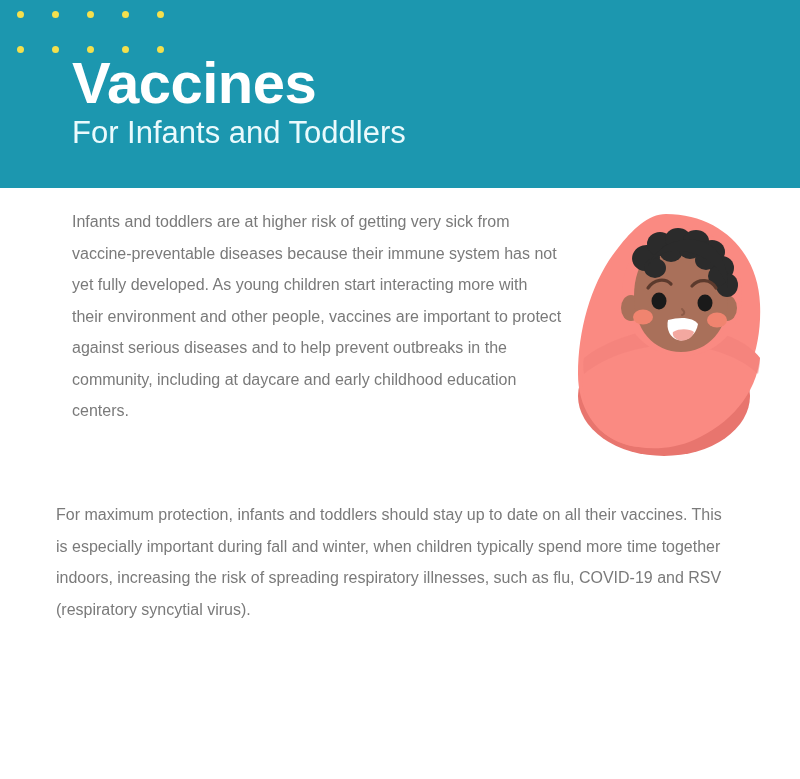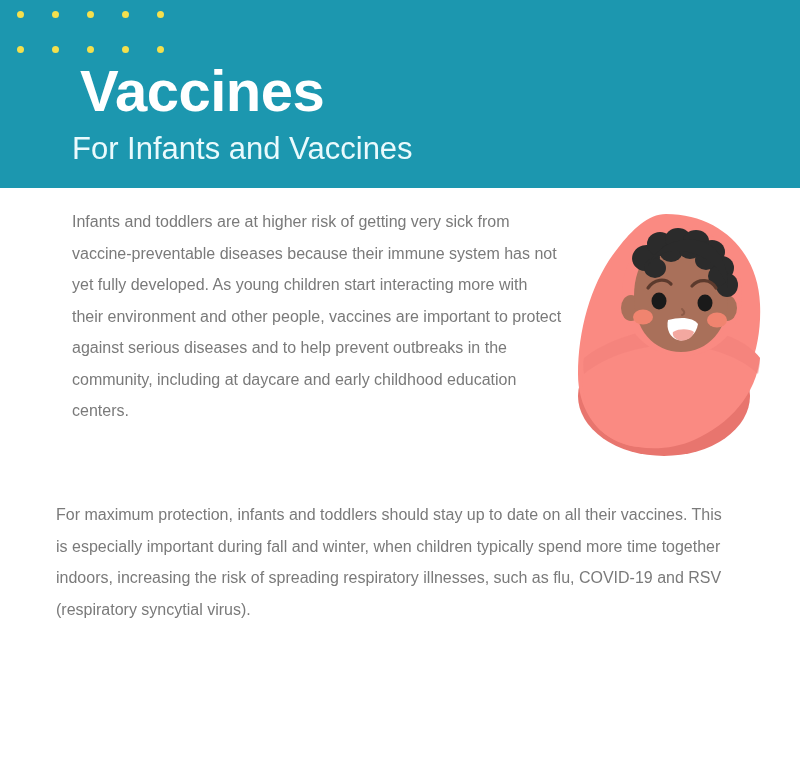--- a/index.html
+++ b/index.html
@@ -46,21 +46,21 @@
     left: 72px;
     top: 52px;
     width: 700px;
   }
   #page-title {
     font-size: 58px;
     font-weight: bold;
     color: #ffffff;
     line-height: 62px;
     letter-spacing: -0.5px;
-    margin: 8px;
+    margin: 0;
     white-space: nowrap;
   }
   #page-subtitle {
     font-size: 31px;
     font-weight: normal;
     color: #eafafd;
     line-height: 38px;
     margin: 0;
     white-space: nowrap;
   }
@@ -124,21 +124,21 @@
       <span class="dot" style="left:143px;top:5px;"></span>
       <span class="dot" style="left:3px;  top:40px;"></span>
       <span class="dot" style="left:38px; top:40px;"></span>
       <span class="dot" style="left:73px; top:40px;"></span>
       <span class="dot" style="left:108px;top:40px;"></span>
       <span class="dot" style="left:143px;top:40px;"></span>
     </div>
 
     <div id="title-block">
       <h1 id="page-title">Vaccines</h1>
-      <h2 id="page-subtitle">For Infants and Vaccines</h2>
+      <h2 id="page-subtitle">For Infants and Toddlers</h2>
     </div>
 
   </div>
 
   <div id="body-area">
     <p id="para-1" class="para">Infants and toddlers are at higher risk of getting very sick from vaccine-preventable diseases because their immune system has not yet fully developed. As young children start interacting more with their environment and other people, vaccines are important to protect against serious diseases and to help prevent outbreaks in the community, including at daycare and early childhood education centers.</p>
     <p id="para-2" class="para">For maximum protection, infants and toddlers should stay up to date on all their vaccines. This is especially important during fall and winter, when children typically spend more time together indoors, increasing the risk of spreading respiratory illnesses, such as flu, COVID-19 and RSV (respiratory syncytial virus).</p>
   </div>
 
   <div id="baby-illustration">

